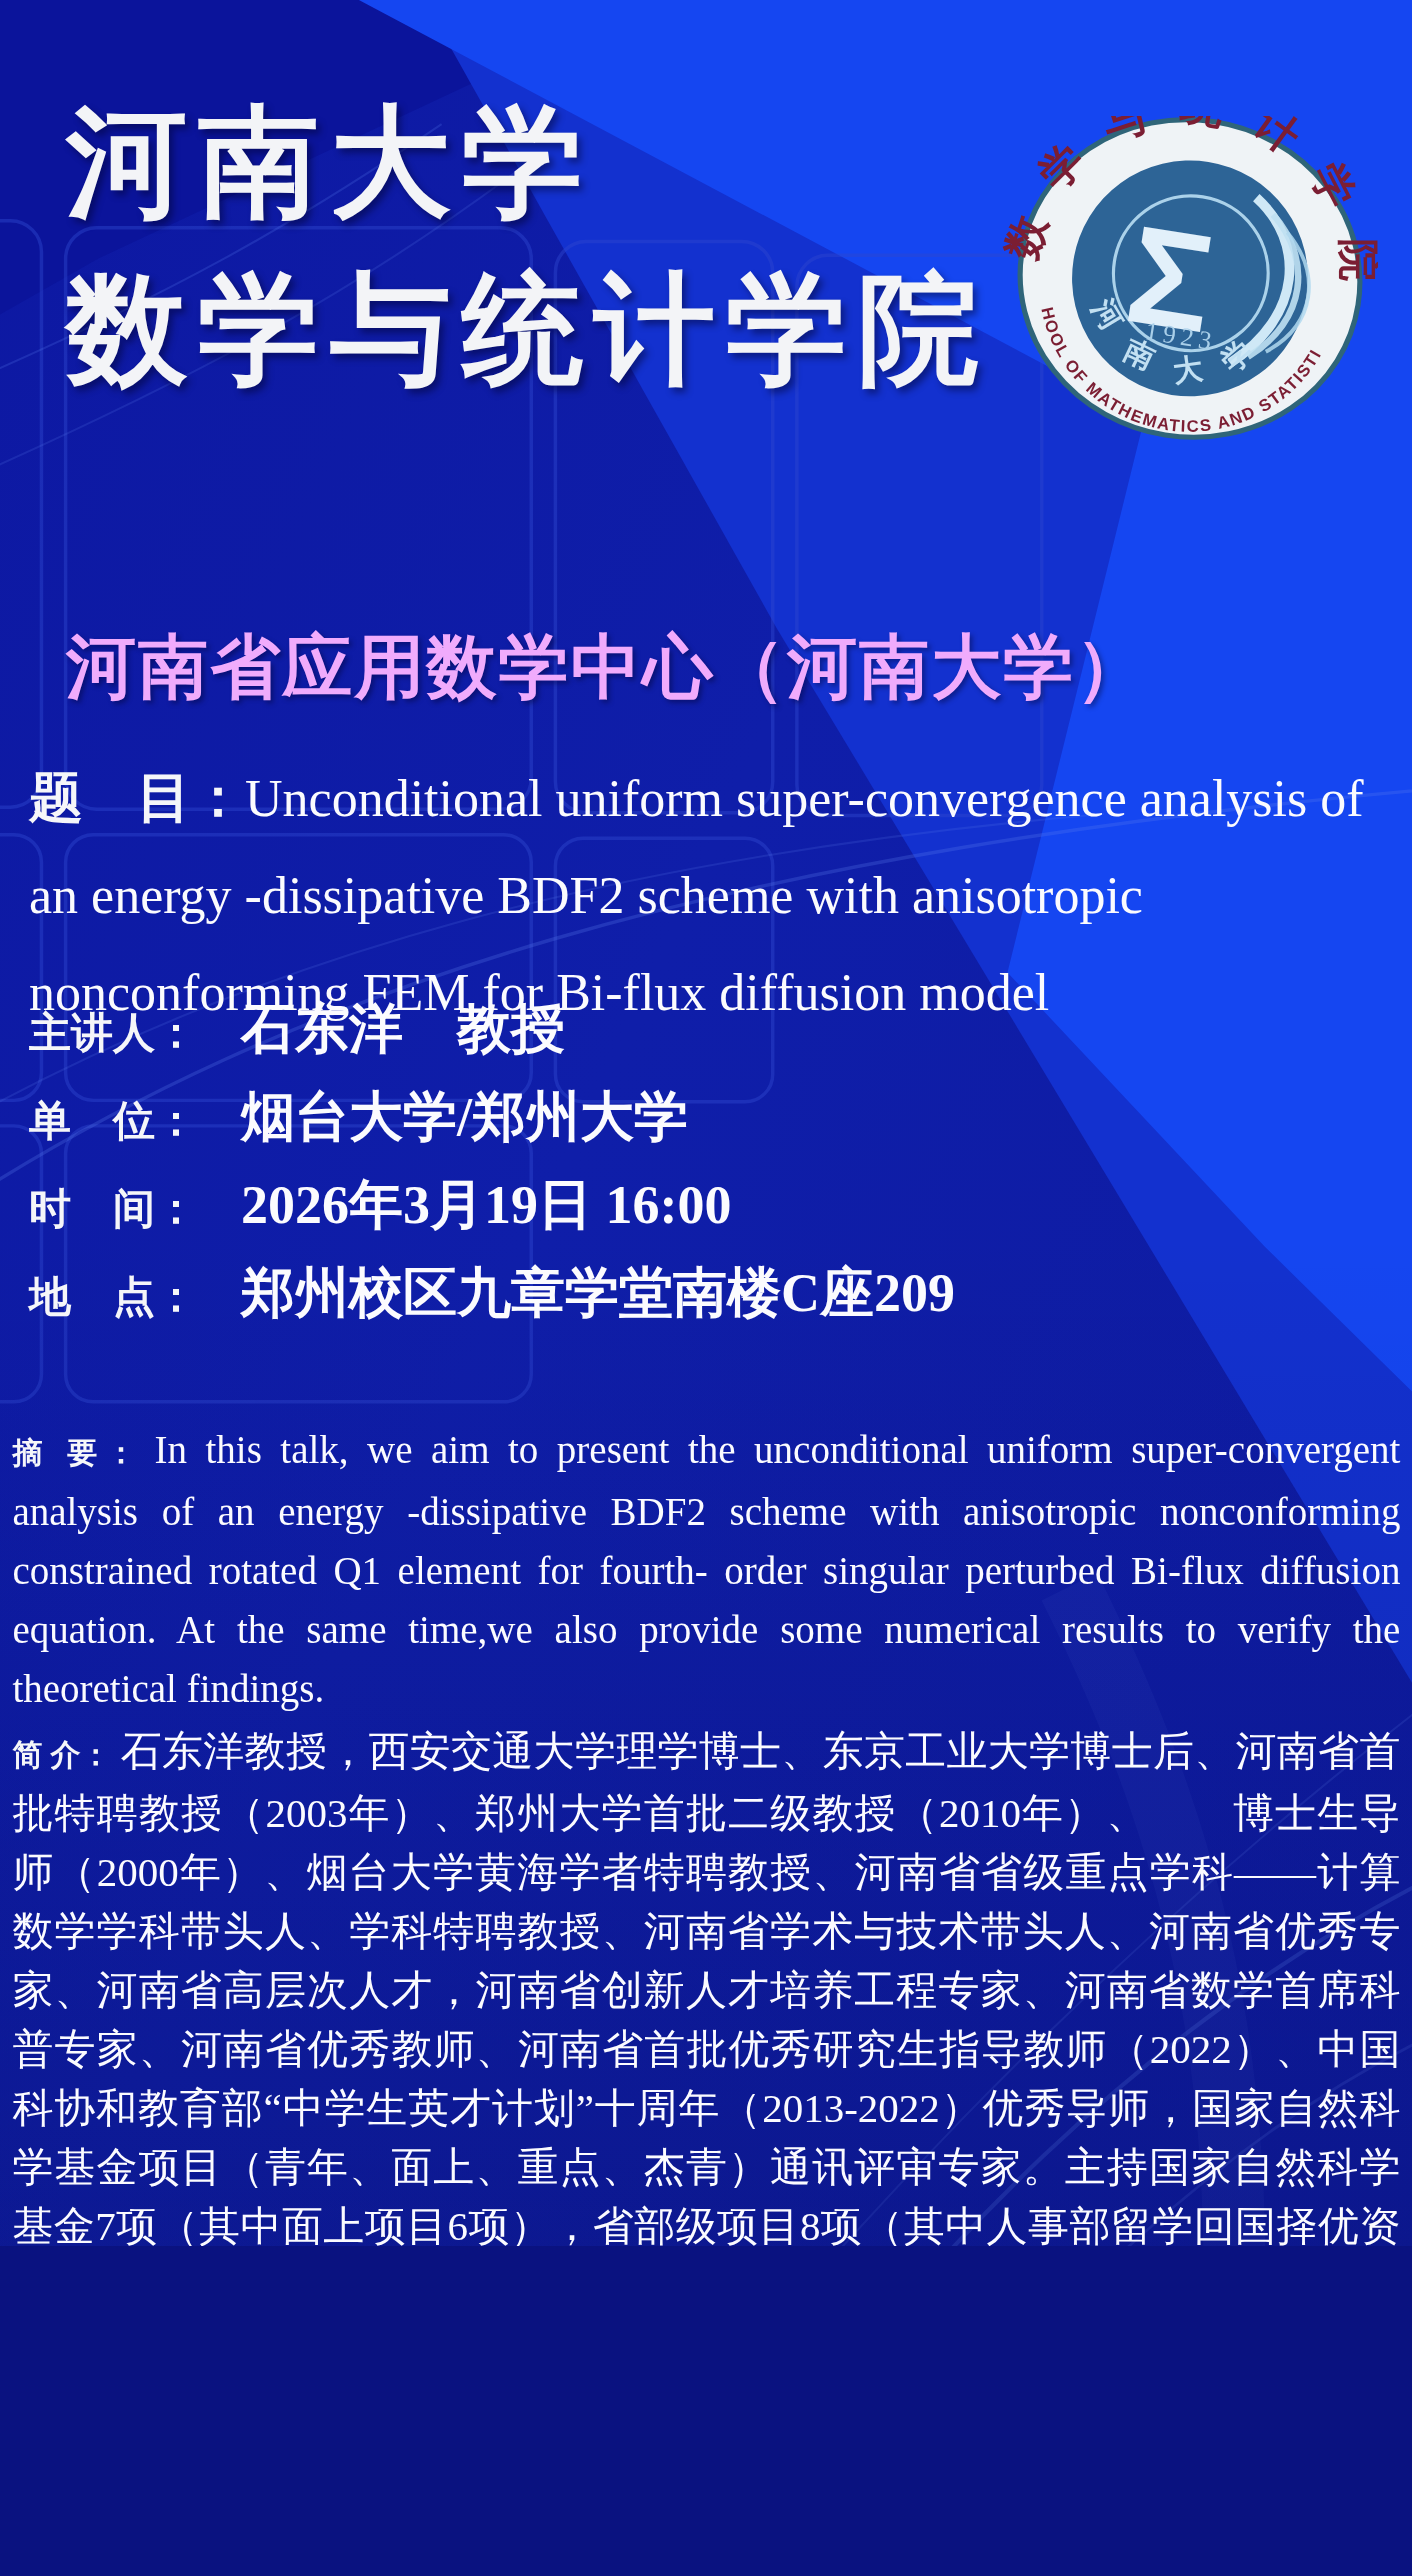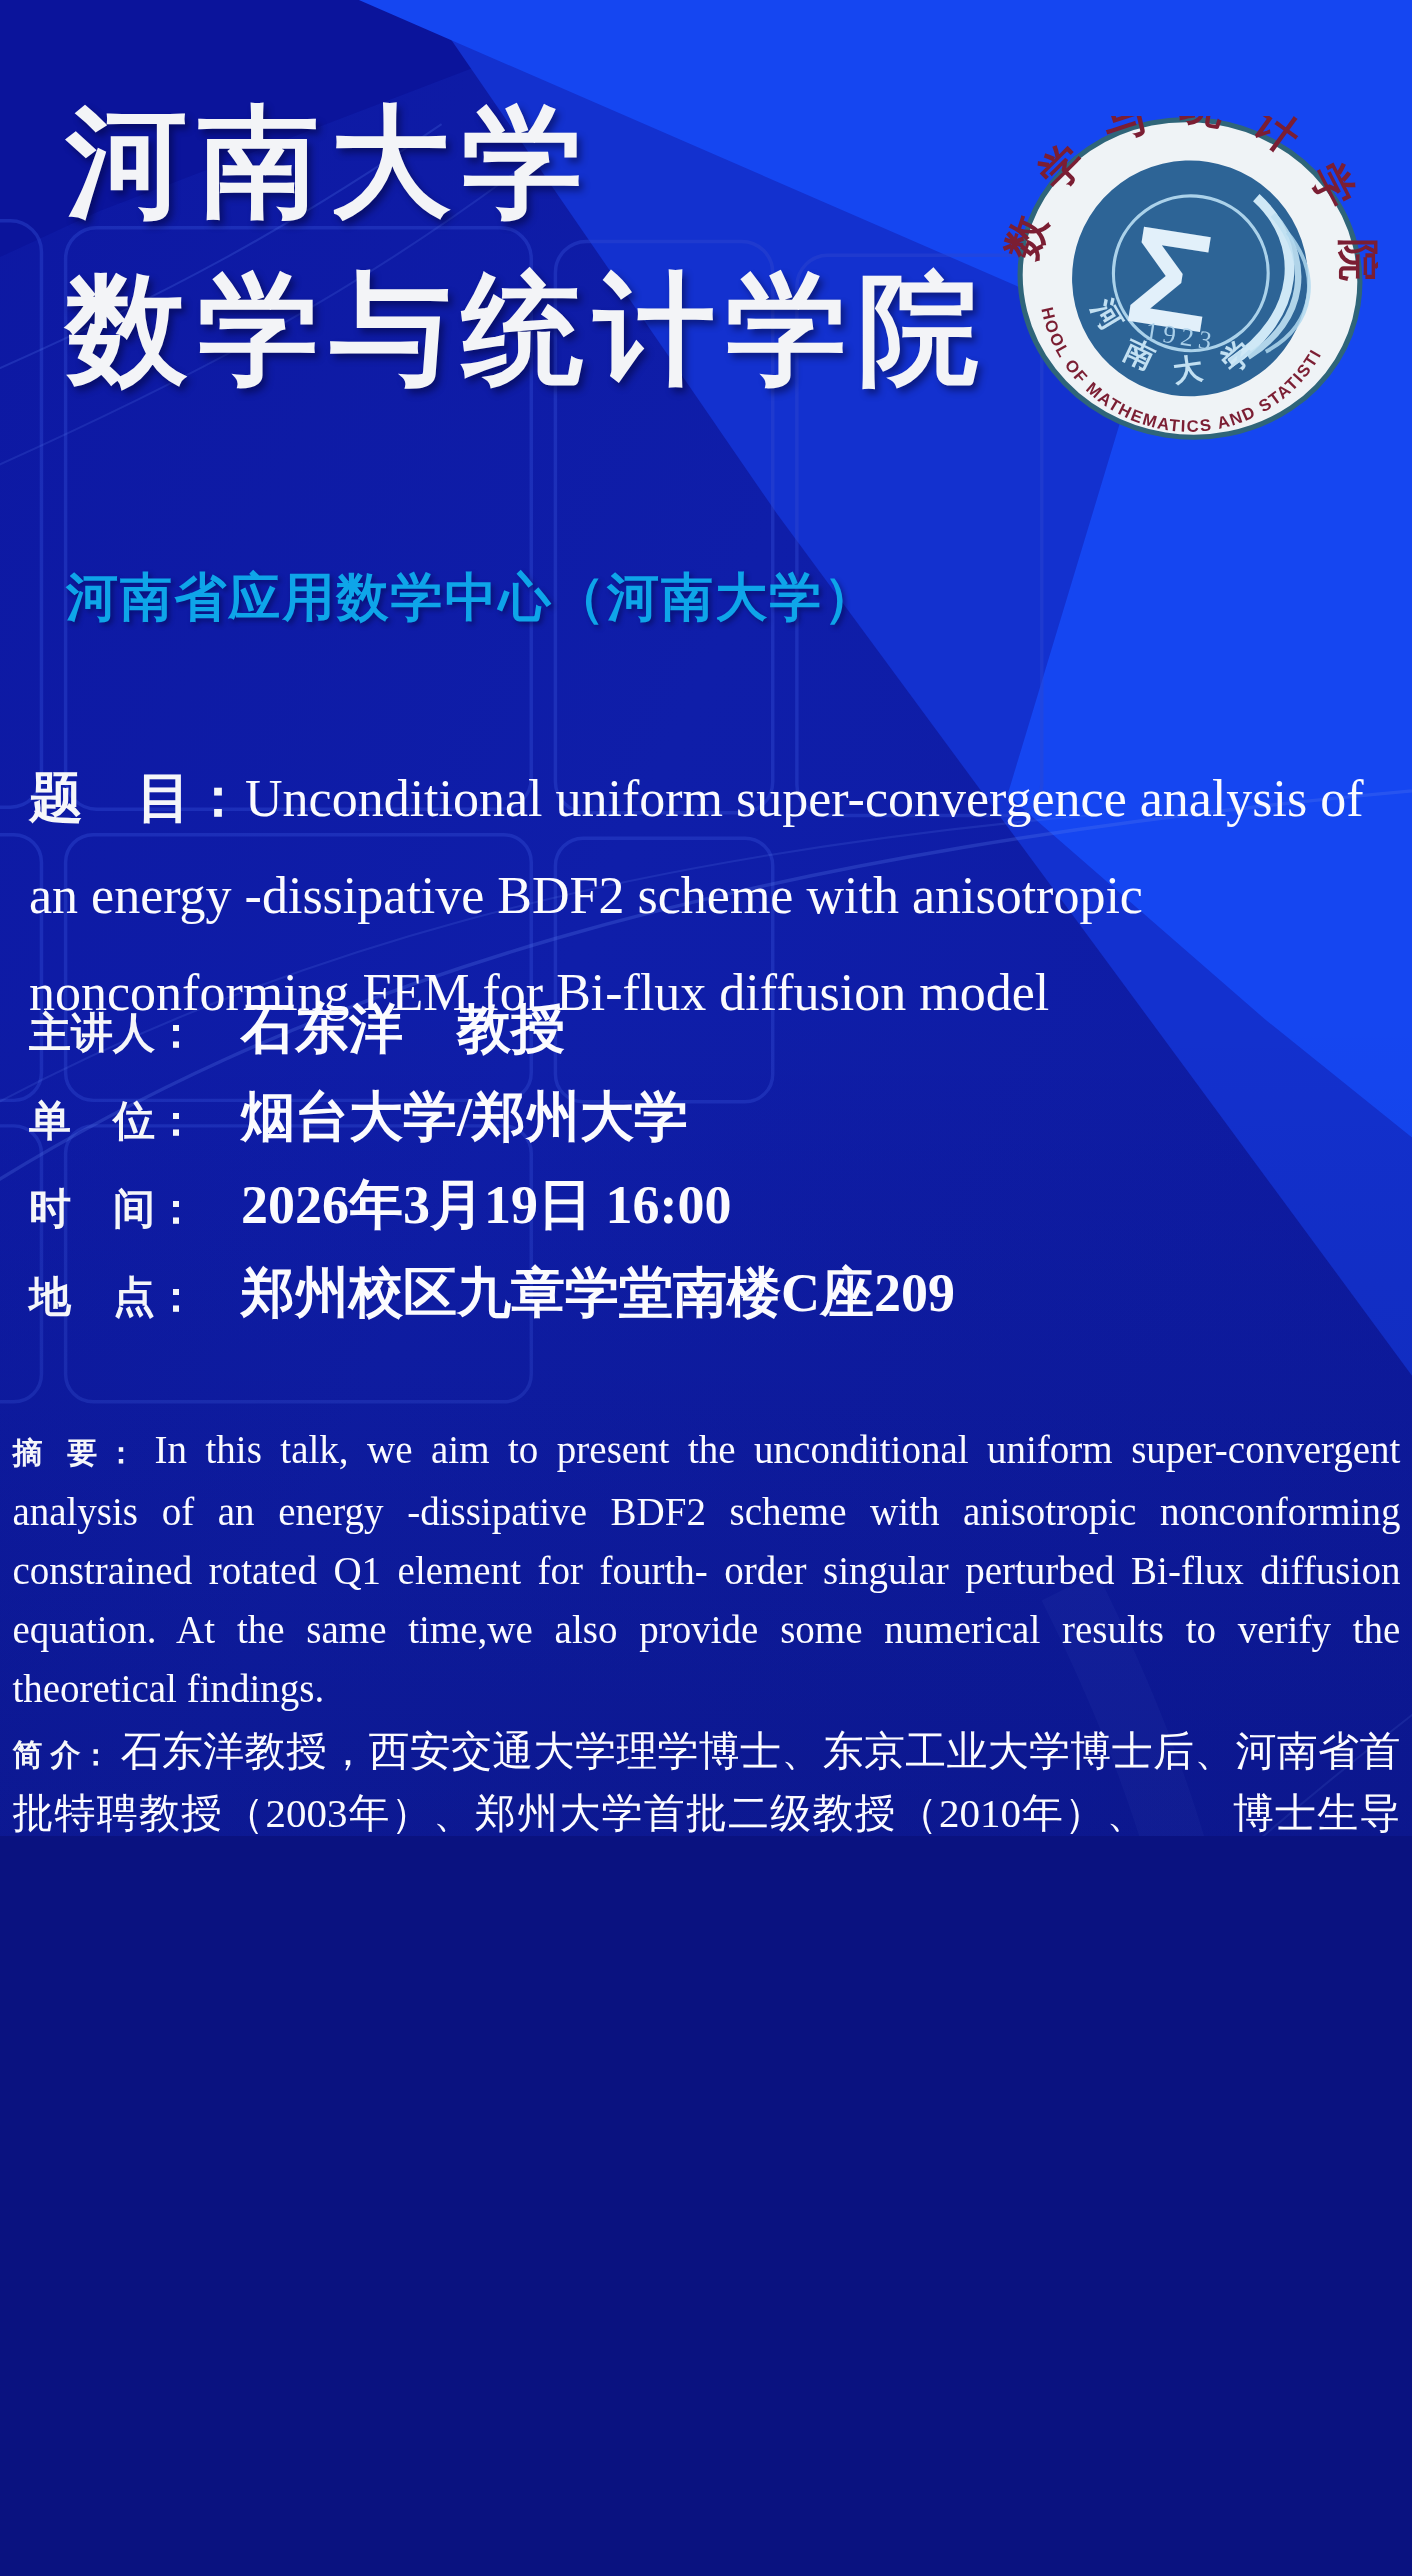--- a/index.html
+++ b/index.html
@@ -1,30 +1,30 @@
 <!DOCTYPE html>
 <html style="font-size:11px"><head>
 <meta charset="utf-8">
 <style>
   html,body{margin:0;padding:0;background:#0a1280;}
-  .poster{position:relative;width:1413px;height:1836px;overflow:hidden;
+  .poster{position:relative;width:1413px;height:2246px;overflow:hidden;
           background:#0f1da8;font-family:"Liberation Sans",sans-serif;}
   .bg{position:absolute;inset:0;pointer-events:none;}
   .bg-base{background:linear-gradient(115deg,#0d18a2 0%,#0f1ea9 45%,#0e1ba1 100%);}
   .bg-wedge{background:#0b149b;clip-path:polygon(0 0,46% 0,7% 11.5%,0 14%);}
   .bg-medium{background:#1331cf;clip-path:polygon(30% 0,100% 0,100% 75%,55% 28%);}
   .bg-bright{background:#1546f1;clip-path:polygon(25.4% 0,100% 0,100% 62%,89.5% 55.5%,71.3% 43.3%,81% 18.6%);}
   .bg-bottom{background:linear-gradient(180deg,rgba(0,0,0,0) 55%,rgba(4,8,70,.22) 100%);}
   .deco{position:absolute;inset:0;pointer-events:none;}
 
   .hline{position:absolute;left:66px;line-height:1;font-weight:700;color:#f3f4f7;
          letter-spacing:11px;font-size:121px;text-shadow:4.1px 4.8px 7px rgba(0,0,40,.45);white-space:nowrap;}
   .hl1{top:102px;}.hl2{top:269px;}.hl3{top:437px;}
-  .hsub{position:absolute;left:66px;top:571px;line-height:1;font-weight:700;color:#0ea5e9;
-        font-size:52px;letter-spacing:2.1px;text-shadow:2.8px 3.4px 5.5px rgba(0,0,40,.4);white-space:nowrap;}
+  .hsub{position:absolute;left:66px;top:632px;line-height:1;font-weight:700;color:#f0abfc;
+        font-size:70px;letter-spacing:2.1px;text-shadow:2.8px 3.4px 5.5px rgba(0,0,40,.4);white-space:nowrap;}
 
   .logo{position:absolute;left:1002px;top:116px;width:376px;height:348px;}
 
   .titlep{position:absolute;left:29px;top:698px;width:1356px;color:#fbfbfe;
           font-family:"Liberation Serif",serif;font-size:52px;line-height:97px;}
   .lab-hei{font-family:Liberation Serif, serif;font-weight:700;color:#f5f6f9;}
   .row{position:absolute;left:29px;white-space:nowrap;line-height:1;}
   .row .lab-hei{font-size:42px;text-align:center;}
   .row-value{font-family:"Liberation Serif",serif;font-weight:700;font-size:54px;color:#fbfbfe;margin-left:44px;}
   .r0{top:1002px;}.r1{top:1090px;}.r2{top:1178px;}.r3{top:1266px;}

